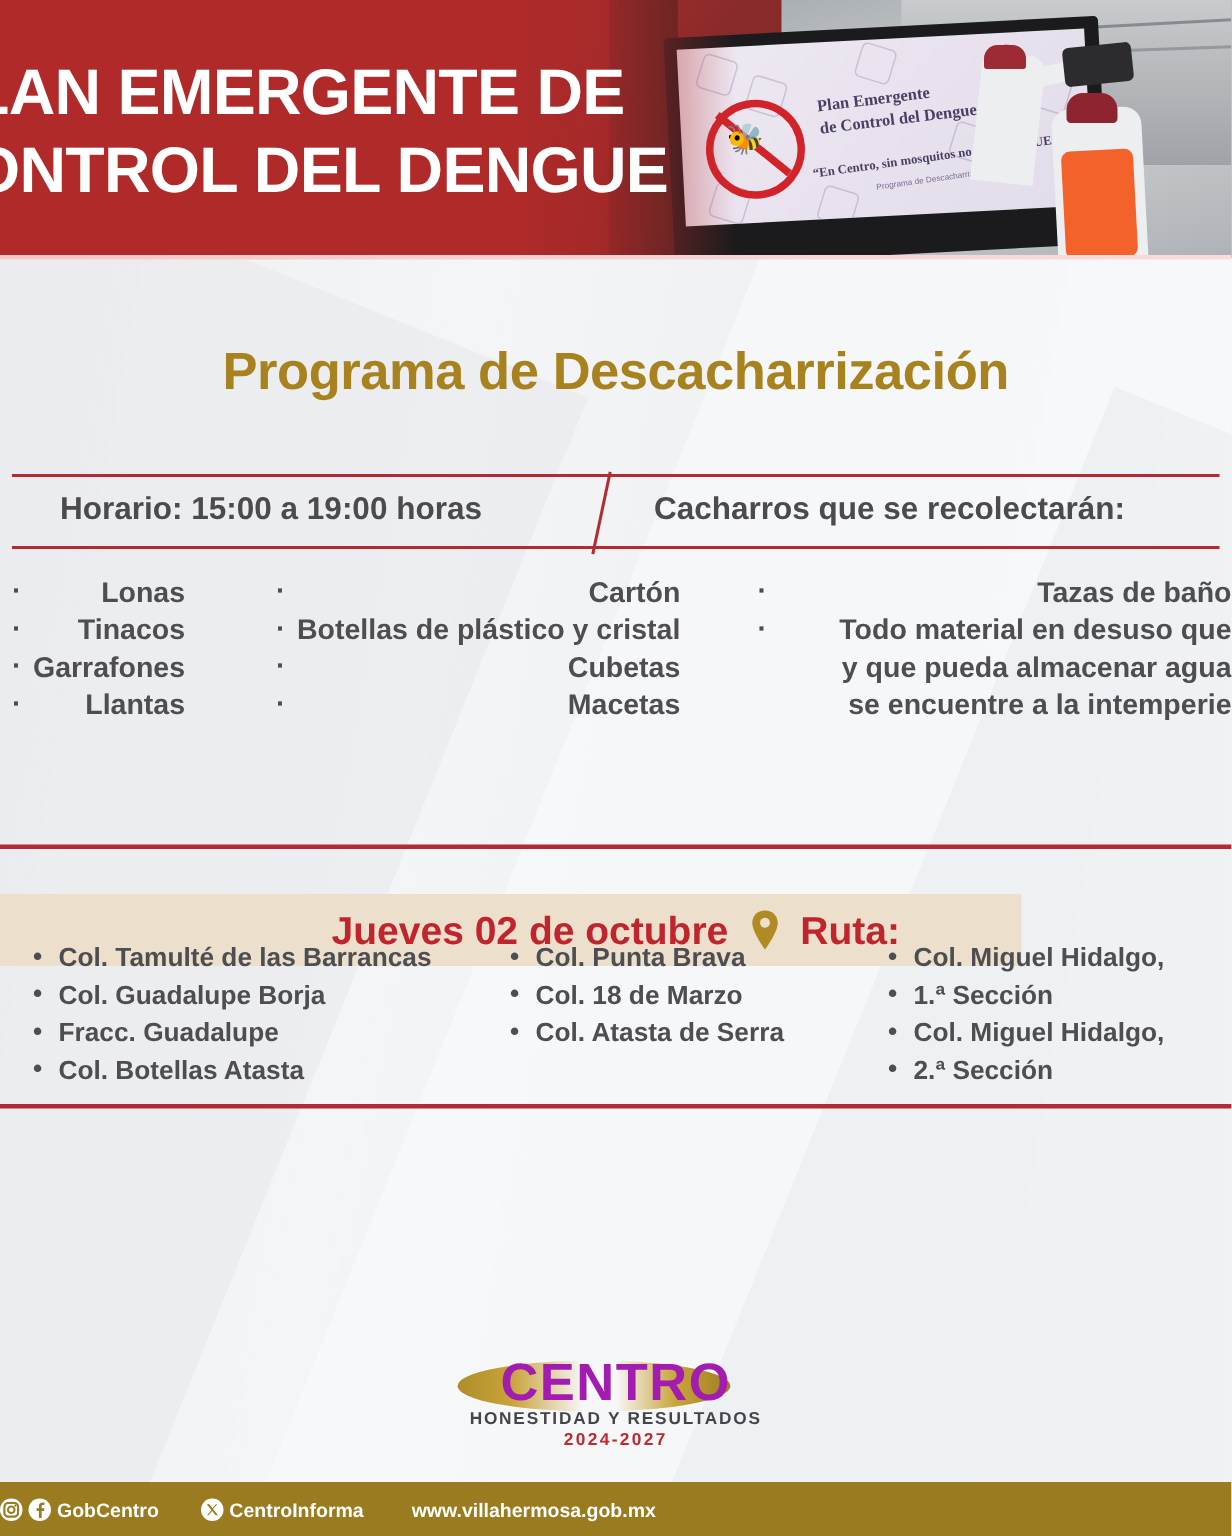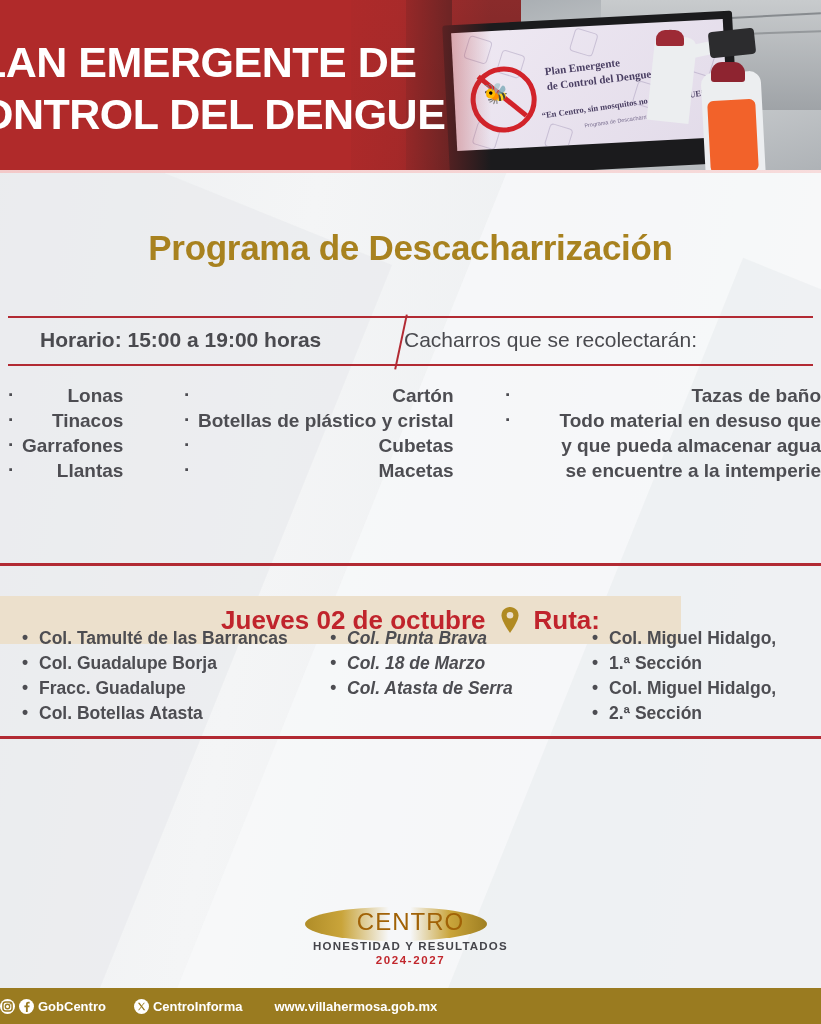--- a/index.html
+++ b/index.html
@@ -52,21 +52,21 @@
 
   
   .maintitle{position:absolute;left:0;top:228px;width:821px;text-align:center;color:#a8821f;font-weight:bold;font-size:35px;letter-spacing:-0.3px;}
 
   
   .hbar{position:absolute;left:8px;top:316px;width:805px;height:50px;}
   .hbar .ln-top{position:absolute;left:0;top:0;width:805px;height:2px;background:#b22a33;}
   .hbar .ln-bot{position:absolute;left:0;top:48px;width:805px;height:2px;background:#b22a33;}
   .hbar .diag{position:absolute;left:392px;top:-2px;width:2px;height:56px;background:#b22a33;transform:rotate(12deg);}
   .hbar .t1{position:absolute;left:32px;top:12px;color:#4a4a4f;font-weight:bold;font-size:21px;}
-  .hbar .t2{position:absolute;left:396px;top:12px;color:#4a4a4f;font-weight:normal;font-size:21px;}
+  .hbar .t2{position:absolute;left:428px;top:12px;color:#4a4a4f;font-weight:bold;font-size:21px;}
 
   
   .cach{position:absolute;left:0;top:383px;width:684px;height:120px;text-align:right;}
   .cach ul{list-style:none;margin:0;padding:0;}
   .cach li{color:#4d4d52;font-weight:bold;font-size:19px;line-height:25px;white-space:nowrap;position:relative;padding-left:14px;}
   .cach li:before{content:"\00B7";position:absolute;left:0;top:-1px;color:#4d4d52;font-weight:bold;}
   .cach .c1{position:absolute;left:8px;top:0;}
   .cach .c2{position:absolute;left:184px;top:0;}
   .cach .c3{position:absolute;left:505px;top:0;width:316px;}
   .cach .c3 li{white-space:normal;line-height:25px;}
@@ -80,30 +80,30 @@
   .dbar .ruta{color:#c0242c;font-weight:bold;font-size:26px;}
   .pin{width:20px;height:28px;position:relative;display:inline-block;}
   .pin svg{display:block;}
 
   
   .routes{position:absolute;left:0;top:626px;width:821px;height:104px;}
   .routes ul{list-style:none;margin:0;padding:0;}
   .routes li{color:#4d4d52;font-weight:bold;font-size:17.5px;line-height:25px;white-space:nowrap;position:relative;padding-left:17px;}
   .routes li:before{content:"\2022";position:absolute;left:0;top:-1px;color:#4d4d52;}
   .routes .r1{position:absolute;left:22px;top:0;}
-  .routes .r2{position:absolute;left:330px;top:0;font-style:italic;}
+  .routes .r2{position:absolute;left:340px;top:0;}
   .routes .r3{position:absolute;left:592px;top:0;}
   .routes-botline{position:absolute;left:0;top:736px;width:821px;height:3px;background:#b22a33;}
 
   
   .logo{position:absolute;left:0;top:905px;width:821px;text-align:center;}
   .logo-wrap{display:inline-block;position:relative;}
   .logo-swoosh{position:absolute;left:-8px;top:2px;width:182px;height:34px;border-radius:50%;
      background:linear-gradient(90deg,#b08d28 0%,#c9a43a 20%,rgba(201,164,58,0) 46%,rgba(201,164,58,0) 58%,#c9a43a 80%,#9f7f22 100%);}
-  .logo-centro{position:relative;color:#a16207;font-weight:normal;font-size:24px;letter-spacing:1px;line-height:34px;}
+  .logo-centro{position:relative;color:#a21caf;font-weight:bold;font-size:35px;letter-spacing:1px;line-height:34px;}
   .logo-sub{position:relative;color:#44444a;font-weight:bold;font-size:11.5px;letter-spacing:1.2px;margin-top:1px;}
   .logo-years{position:relative;color:#c1272d;font-weight:bold;font-size:11.5px;letter-spacing:1.6px;margin-top:2px;}
 
   
   .footer{position:absolute;left:0;top:988px;width:821px;height:36px;background:#9a7b20;display:flex;align-items:center;gap:0;}
   .footer-inner{display:flex;align-items:center;gap:7px;color:#ffffff;font-weight:bold;font-size:13px;}
   .fgrp{display:flex;align-items:center;gap:4px;}
   .fic{width:15px;height:15px;border-radius:50%;background:#ffffff;color:#9a7b20;display:inline-flex;align-items:center;justify-content:center;font-size:10px;font-weight:bold;line-height:1;}
   .fic svg{display:block;}
   .fgap{width:14px;}

